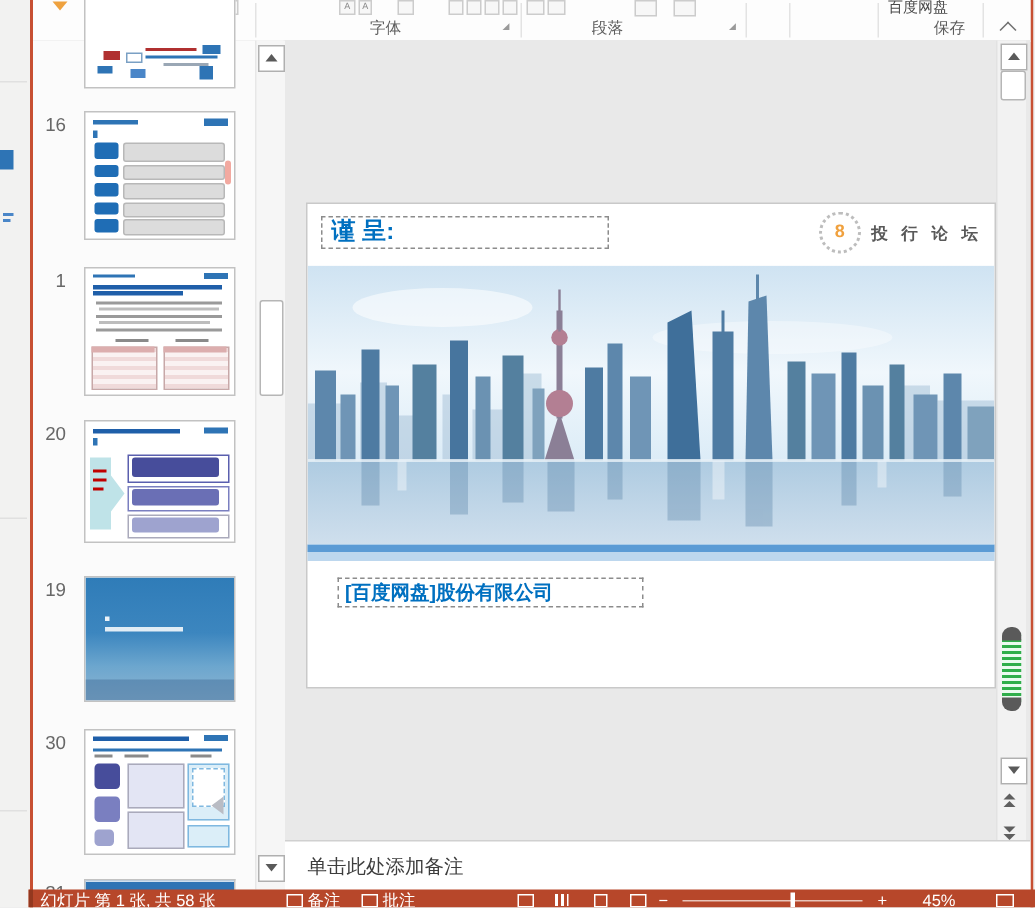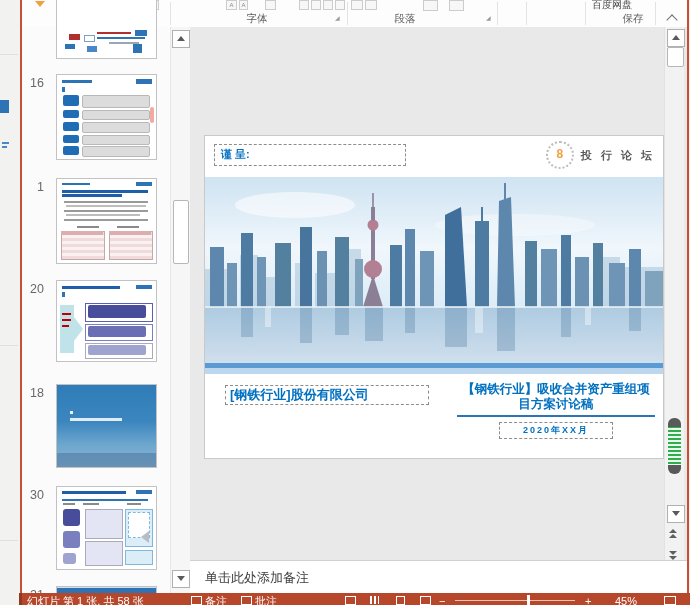--- a/index.html
+++ b/index.html
@@ -38,21 +38,21 @@
   .tri-up{position:absolute;left:4px;top:5px;width:0;height:0;border-left:4px solid transparent;
           border-right:4px solid transparent;border-bottom:5px solid #5a5a5a;}
   .tri-down{position:absolute;left:4px;top:5px;width:0;height:0;border-left:4px solid transparent;
           border-right:4px solid transparent;border-top:5px solid #5a5a5a;}
   .sb-thumb{position:absolute;background:#ffffff;border:1px solid #b6b6b6;border-radius:2px;}
   
   .canvas{left:190px;top:27px;width:497px;height:533px;background:#e9e9e9;}
   .slide{position:absolute;left:15px;top:109px;width:458px;height:322px;background:#fff;
          box-shadow:0 0 0 1px #c9c9c9;}
   .dashed-box{position:absolute;border:1px dashed #8c8c8c;}
-  .salutation{font-size:11px;font-weight:bold;color:#0070c0;line-height:19px;padding-left:6px;}
+  .salutation{font-size:16px;font-weight:bold;color:#0070c0;line-height:19px;padding-left:6px;}
   .logo-wrap{position:absolute;right:8px;top:5px;height:28px;display:flex;align-items:center;}
   .sunburst{width:24px;height:24px;border:2px dotted #bdbdbd;border-radius:50%;position:relative;margin-right:7px;}
   .sunburst span{position:absolute;left:0;top:4px;width:100%;text-align:center;font-size:12px;
                  font-weight:bold;color:#f0a13e;line-height:14px;}
   .logo-text{font-size:11px;font-weight:bold;color:#595959;letter-spacing:3px;}
   .img-wrap{position:absolute;left:0;top:41px;width:458px;height:186px;overflow:hidden;}
   .bar-blue{position:absolute;left:0;top:227px;width:458px;height:5px;}
   .bar-lblue{position:absolute;left:0;top:232px;width:458px;height:6px;}
   .company{font-size:13px;font-weight:bold;color:#0070c0;line-height:17px;padding-left:4px;}
   .title-block{position:absolute;left:252px;top:246px;width:198px;text-align:center;}
@@ -203,21 +203,21 @@
       <div class="m" style="left:5px;top:44px;width:7px;height:1.5px;background:#c00000;"></div>
       <div class="m" style="left:28px;top:22px;width:66px;height:17px;border:1px solid #5a5fae;background:#fff;"></div>
       <div class="m" style="left:31px;top:24px;width:58px;height:13px;background:#474d9b;border-radius:2px;"></div>
       <div class="m" style="left:28px;top:43px;width:66px;height:15px;border:1px solid #7a7fc0;background:#fff;"></div>
       <div class="m" style="left:31px;top:45px;width:58px;height:11px;background:#6a6fb5;border-radius:2px;"></div>
       <div class="m" style="left:28px;top:62px;width:66px;height:14px;border:1px solid #aab;background:#fff;"></div>
       <div class="m" style="left:31px;top:64px;width:58px;height:10px;background:#9ea3cf;border-radius:2px;"></div>
     </div>
   </div>
 
-  <div class="thumb-num" style="top:359px;">18</div>
+  <div class="thumb-num" style="top:359px;">19</div>
   <div class="thumb" style="top:357px;height:82px;">
     <div style="position:absolute;inset:0;
          background:linear-gradient(180deg,#2f7cb8 0%,#3c86bf 45%,#6ca6ce 72%,#8db5d2 100%);">
       <div class="m" style="left:0;bottom:0;width:99px;height:14px;background:#49759e;opacity:.55;"></div>
       <div class="m" style="left:13px;top:26px;width:3px;height:3px;background:#fff;opacity:.9;"></div>
       <div class="m" style="left:13px;top:33px;width:52px;height:2.5px;background:#fff;opacity:.85;"></div>
     </div>
   </div>
 
   <div class="thumb-num" style="top:461px;">30</div>
@@ -346,28 +346,23 @@
             <rect x="270" y="130" width="8" height="26"></rect>
           <rect x="380" y="130" width="6" height="18"></rect>
         </g>
         <rect x="0" y="129" width="458" height="2" fill="#e8f1f8" opacity="0.8"></rect>
       </svg>
     </div>
     <div class="bar-blue" style="background:#5b9bd5;"></div>
     <div class="bar-lblue" style="background:#bdd7ee;"></div>
 
     <div class="dashed-box" style="left:20px;top:249px;width:202px;height:18px;">
-      <div class="company">[钢铁行业]股份有限公司</div>
-    </div>
-
-    <div class="title-block">
-      <div class="title-text">【钢铁行业】吸收合并资产重组项目方案讨论稿</div>
-      <div class="title-rule"></div>
-      <div class="date-box">2020年XX月</div>
-    </div>
+      <div class="company">[百度网盘]股份有限公司</div>
+    </div>
+
   </div>
 
   <div class="msb-track">
     <div class="sb-btn" style="left:2px;top:2px;">
         <div class="tri-up"></div>
       </div>
     <div class="sb-thumb" style="left:2px;top:20px;width:15px;height:18px;"></div>
     <div class="green-thumb"></div>
     <div class="sb-btn" style="left:2px;top:478px;">
         <div class="tri-down"></div>

